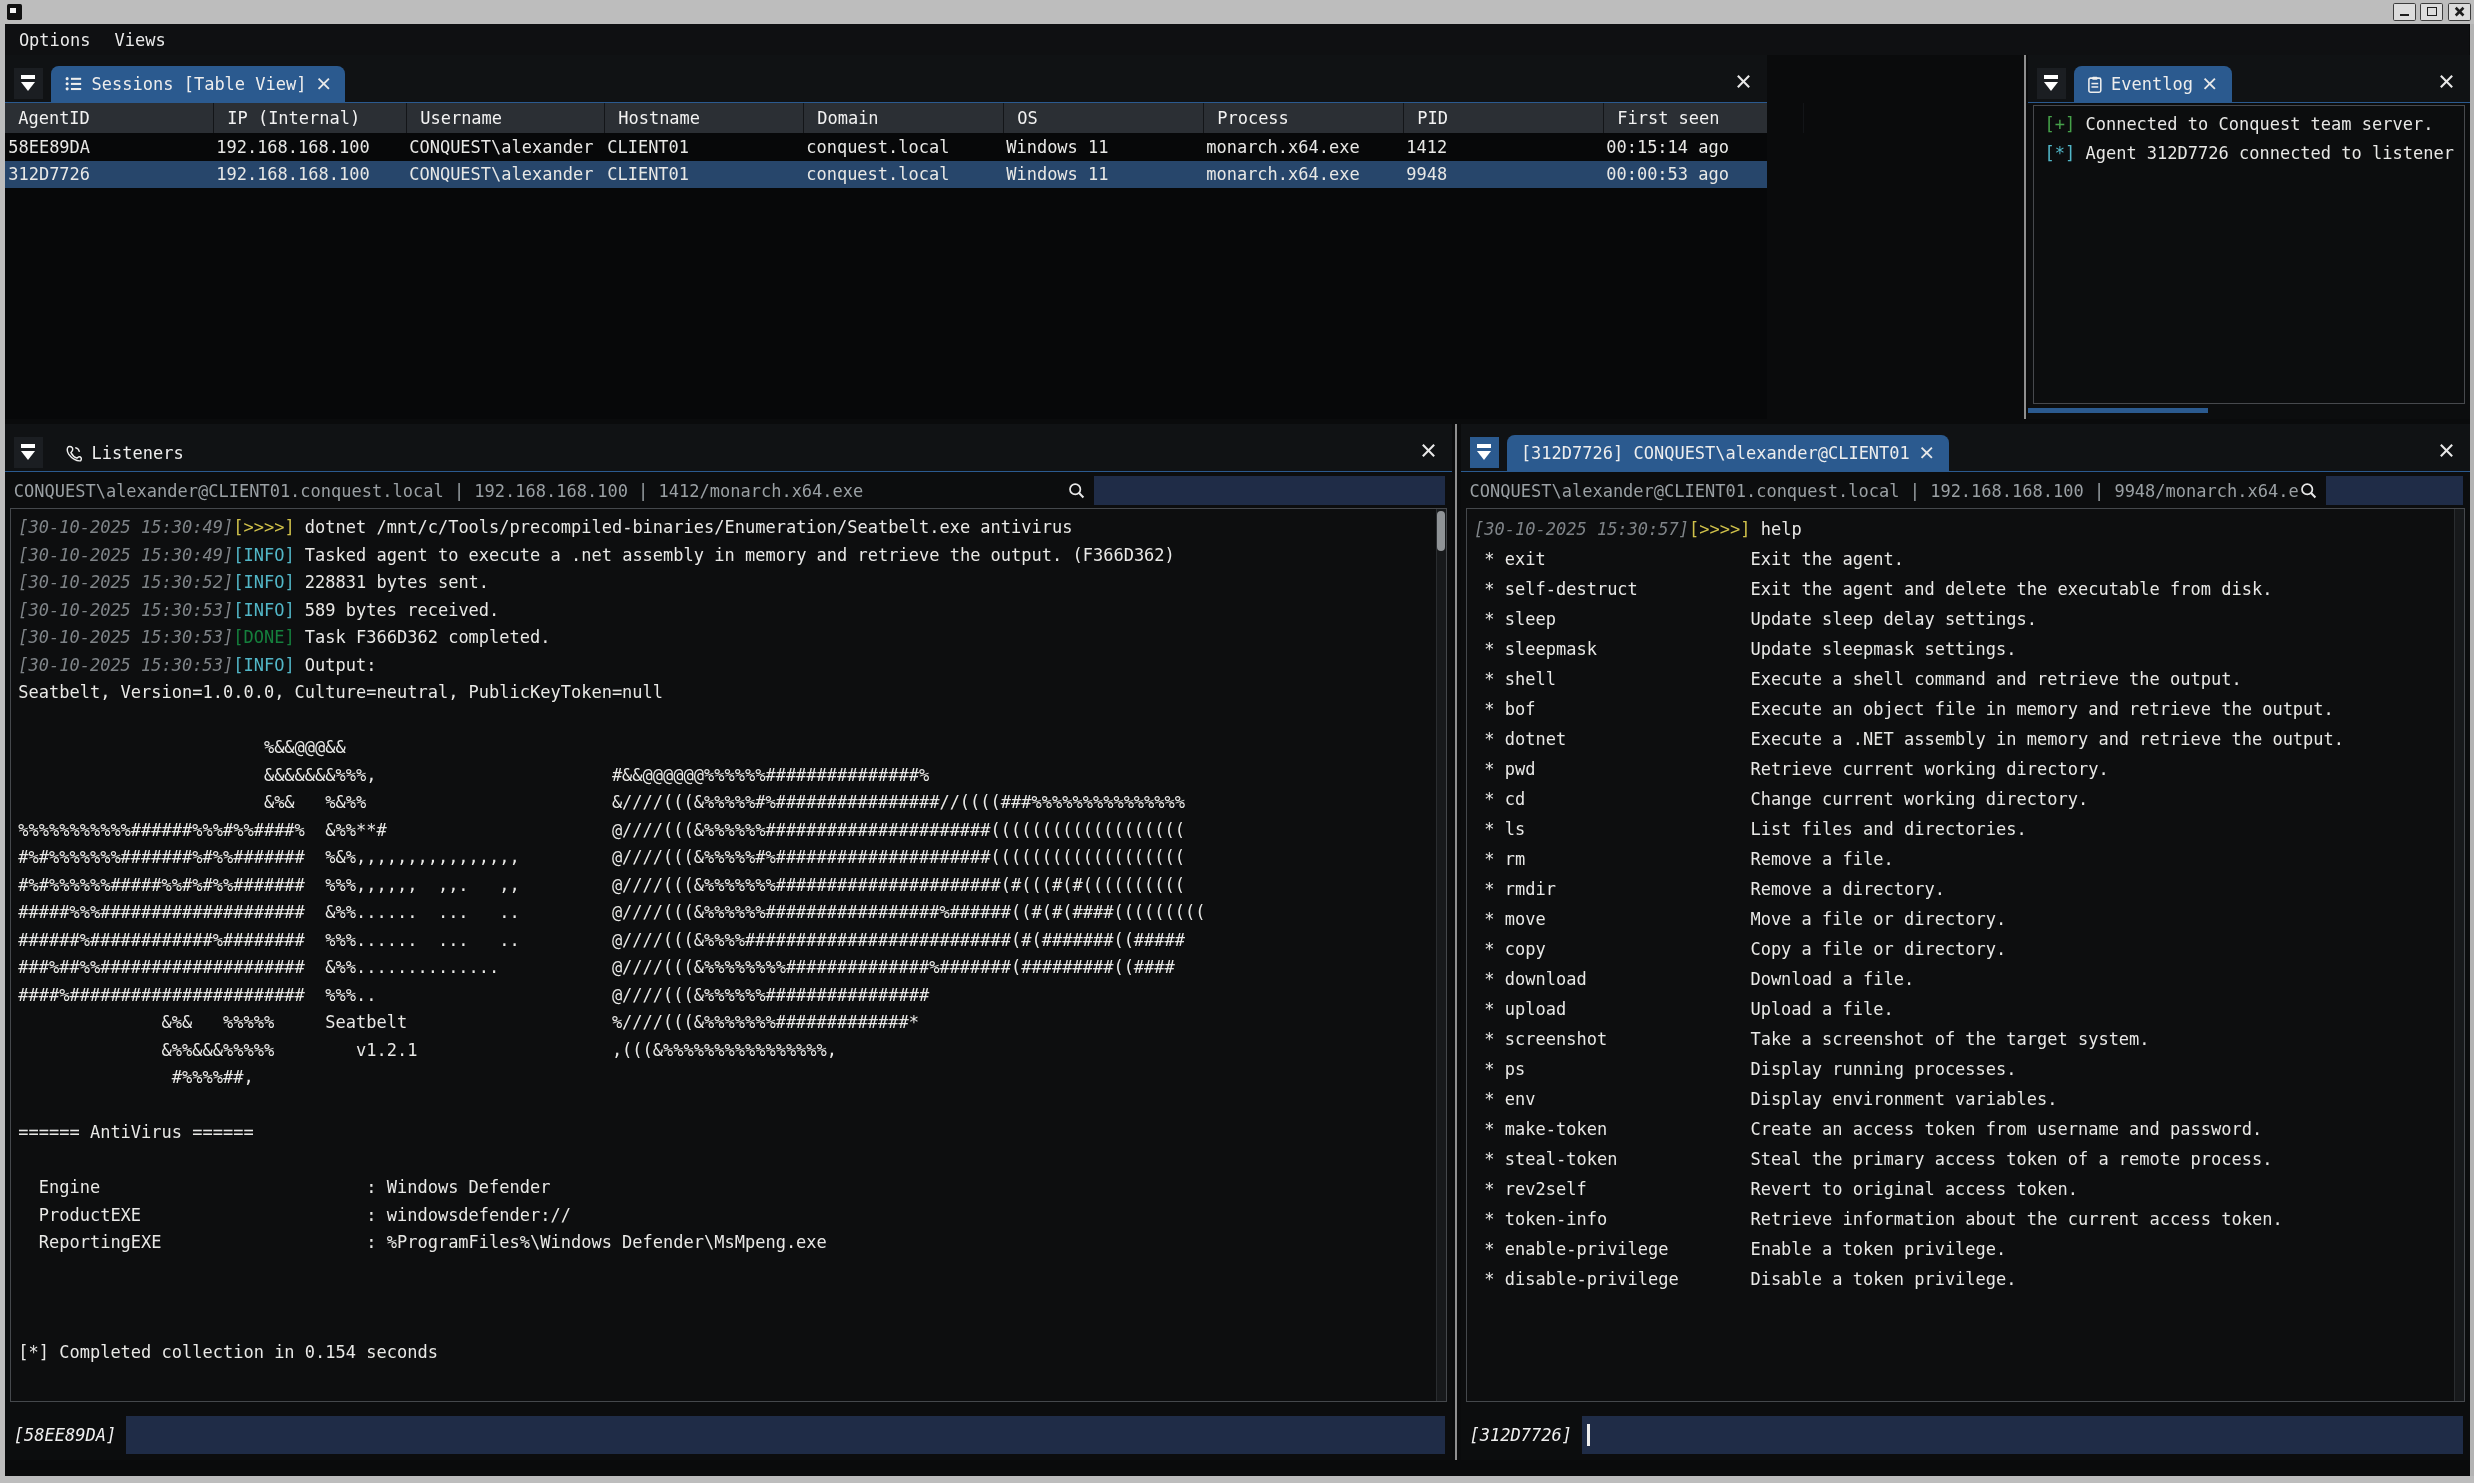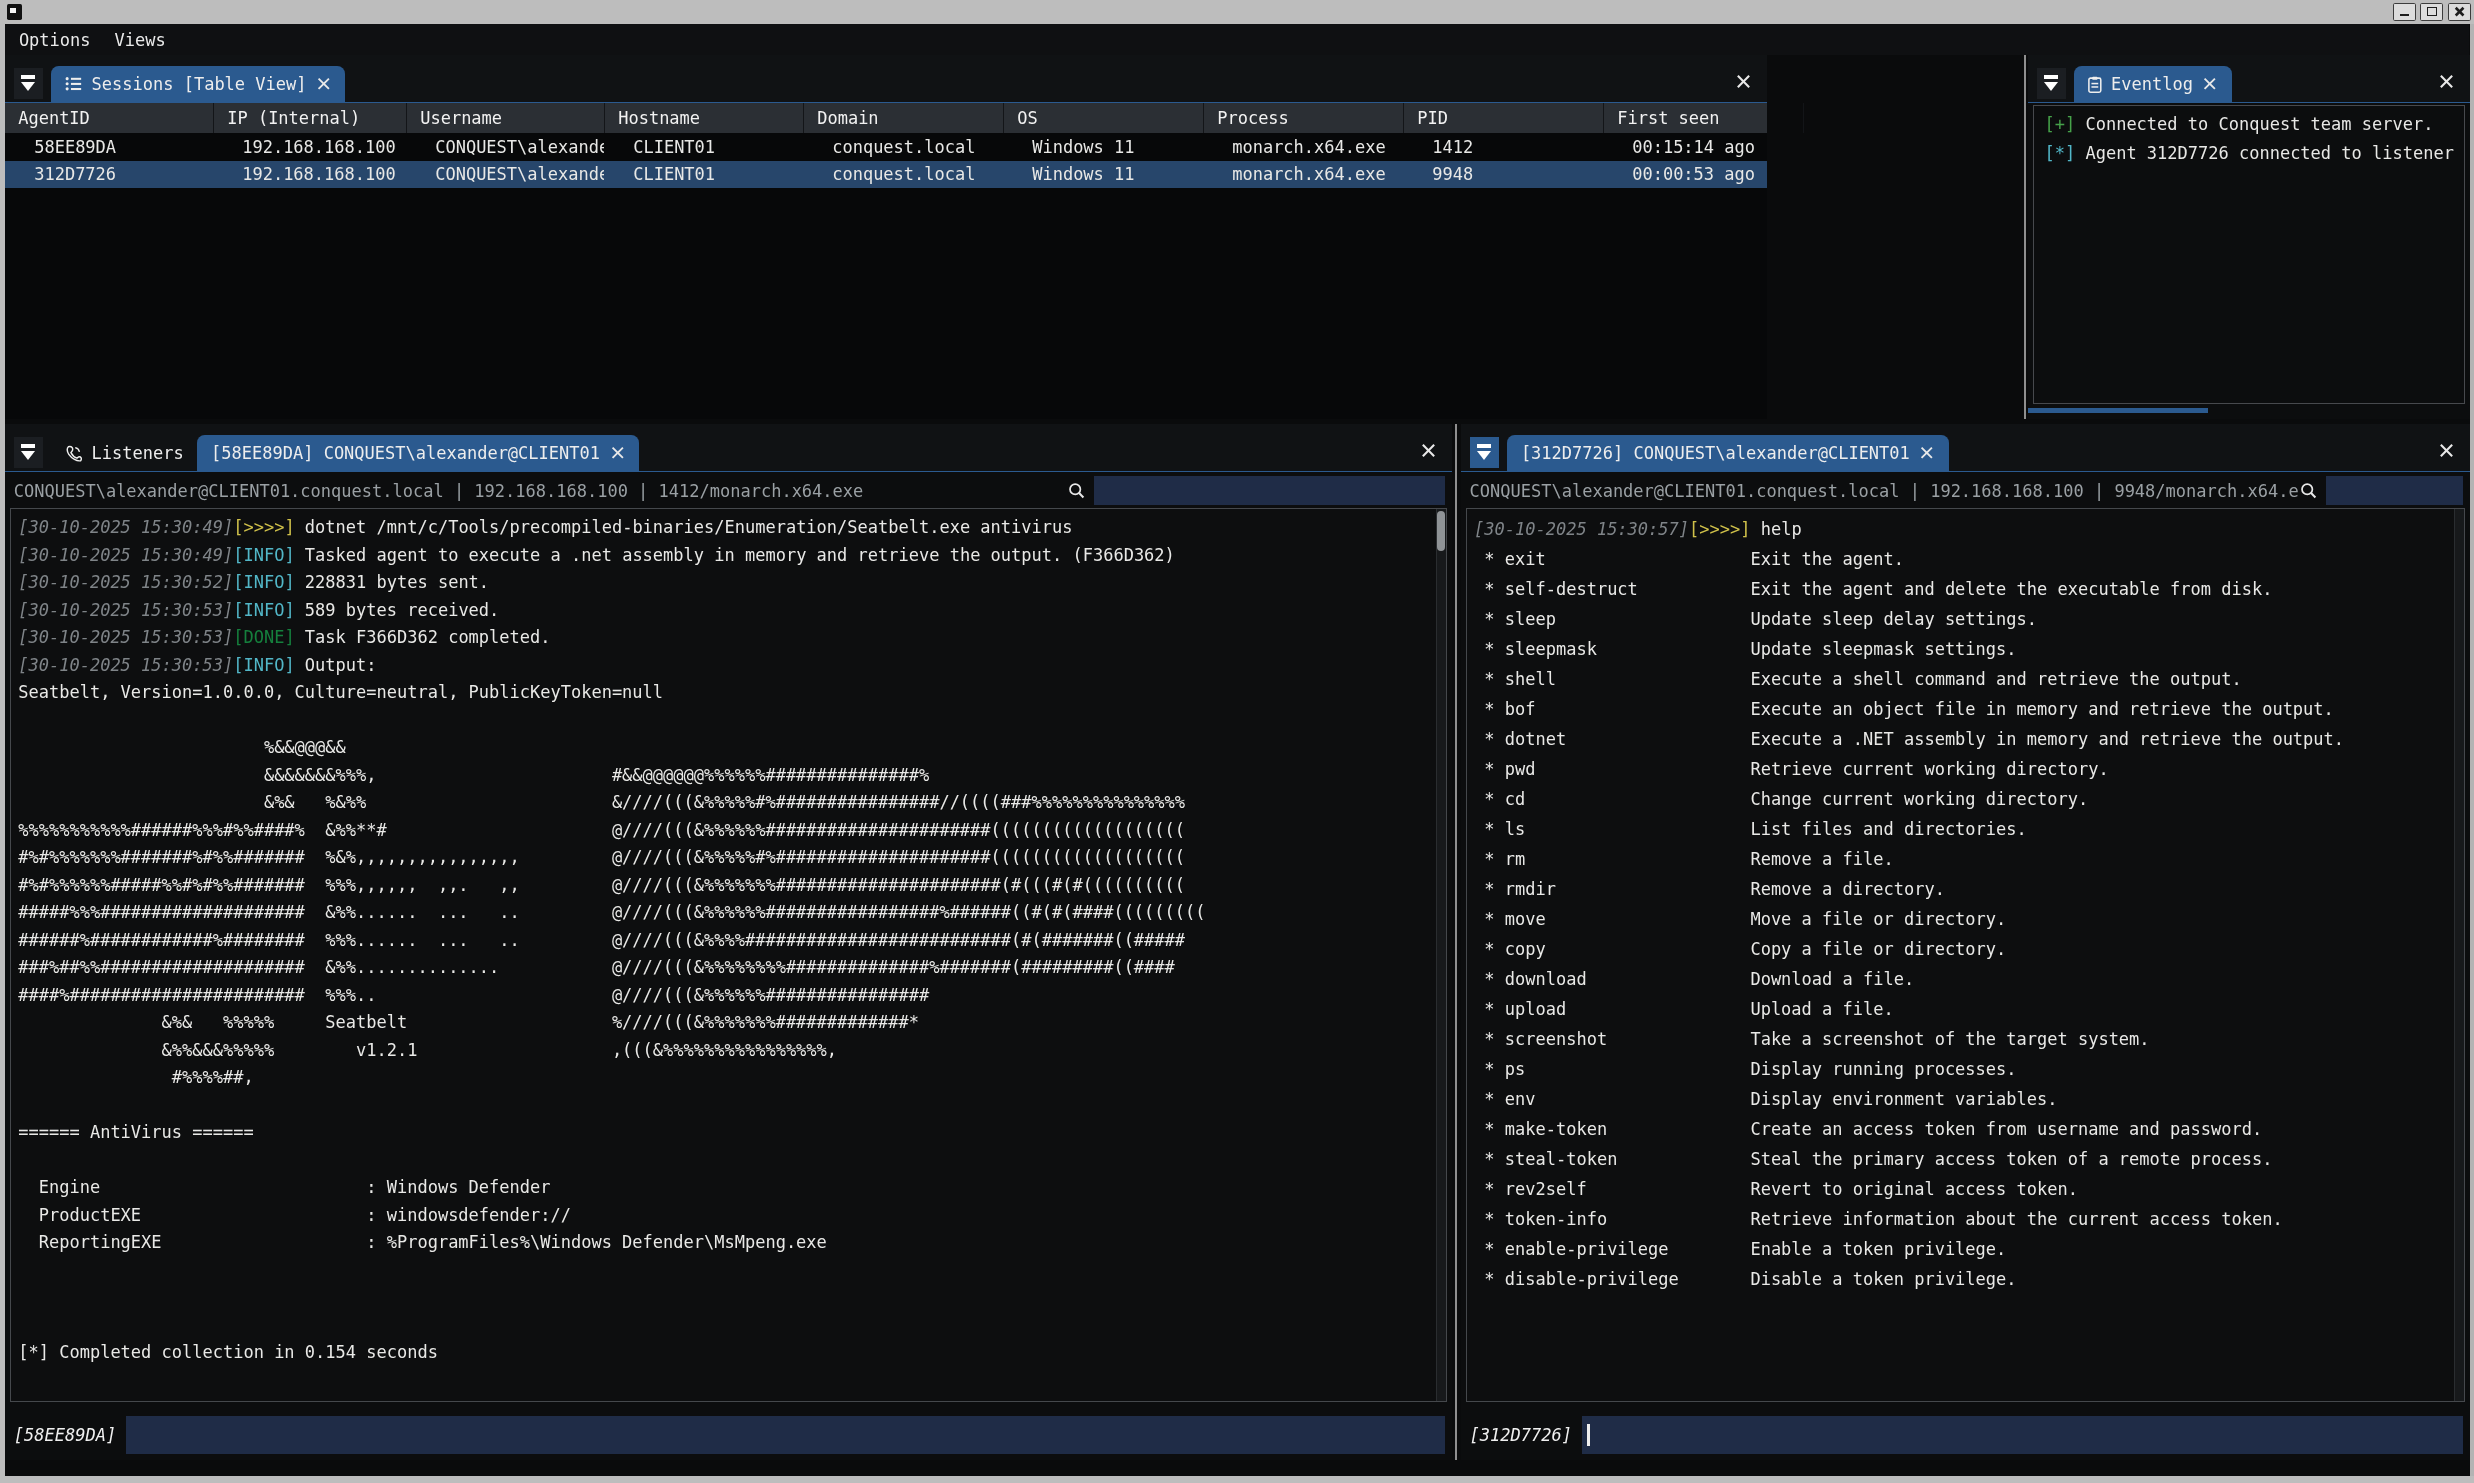--- a/index.html
+++ b/index.html
@@ -50,21 +50,21 @@
   .panel-close { margin:0 15.5px 12px 0; display:flex; }
   .xicon line { stroke:#e9e9e9; stroke-width:2.2; }
   
   .tgrid { display:grid; grid-template-columns:208px 193px 198px 199px 200px 200px 200px 200px 200px 1fr; }
   .tblhead { height:30px; background:#2b2f34; align-items:center; }
   .tblhead .cell { border-left:1.7px solid #131518; height:100%; display:flex; align-items:center; padding-left:13px;
     font-size:17px; color:#f2f2f2; white-space:nowrap; overflow:hidden; }
   .tblhead .cell:first-child { border-left:none; }
   .trow { height:27.5px; align-items:center; background:#070809; font-size:17px; color:#e8e8e6; }
   .trow.selected { background:#27466b; }
-  .trow .cell { padding-left:29px; white-space:nowrap; overflow:hidden; }
+  .trow .cell { padding-left:3px; white-space:nowrap; overflow:hidden; }
   .table-body { position:absolute; left:0; right:0; bottom:0; background:#070809; }
   #panel-sessions .table-body { top:133px; }
   
   .evbox { position:absolute; left:5.2px; right:5.2px; top:50px; bottom:15.5px; background:#0c0d0e;
     border:0.9px solid #47494d; padding:4.3px 10.3px; font-size:17px; line-height:29px; white-space:pre; overflow:hidden; }
   .ev-hthumb { position:absolute; left:0; bottom:6px; width:180px; height:5.2px; background:#2b5a8f; }
   .tag-green { color:#46a24a; }
   .tag-cyan  { color:#52b7c8; }
   
   .statusrow { position:absolute; left:8.6px; right:6.9px; top:50px; height:33px;
@@ -233,27 +233,20 @@
         <div class="dd-bar"></div>
           <div class="dd-tri"></div>
       </div>
       <div class="tab plain">
         <svg class="icon-svg" width="17" height="17" viewBox="0 0 20 20">
           <path d="M4 2 C8 1 10 4 8.5 7 L7 9 C8.5 12 11 14.5 14 15.5 L16 14 C19 13.5 20 16 18.5 18.5 C14 19.5 8 16 4.5 11 C2 7.5 2.2 3.5 4 2 Z" fill="none" stroke="#eee" stroke-width="1.7"></path>
           <path d="M12 3 C14.5 3.5 16.5 5.5 17 8" fill="none" stroke="#eee" stroke-width="1.6"></path>
         </svg>
         <span>Listeners</span>
       </div>
-      <div class="tab active">
-        <span>[58EE89DA] CONQUEST\alexander@CLIENT01</span>
-        <svg class="xicon" width="15.5" height="15.5" viewBox="0 0 18 18">
-            <line x1="3" y1="3" x2="15" y2="15"></line>
-            <line x1="15" y1="3" x2="3" y2="15"></line>
-          </svg>
-      </div>
       <div class="spacer"></div>
       <div class="panel-close">
         <svg class="xicon" width="17" height="17" viewBox="0 0 18 18">
             <line x1="3" y1="3" x2="15" y2="15"></line>
             <line x1="15" y1="3" x2="3" y2="15"></line>
           </svg>
       </div>
     </div>
     <div class="statusrow">
       <div class="stext">CONQUEST\alexander@CLIENT01.conquest.local | 192.168.168.100 | 1412/monarch.x64.exe</div>

